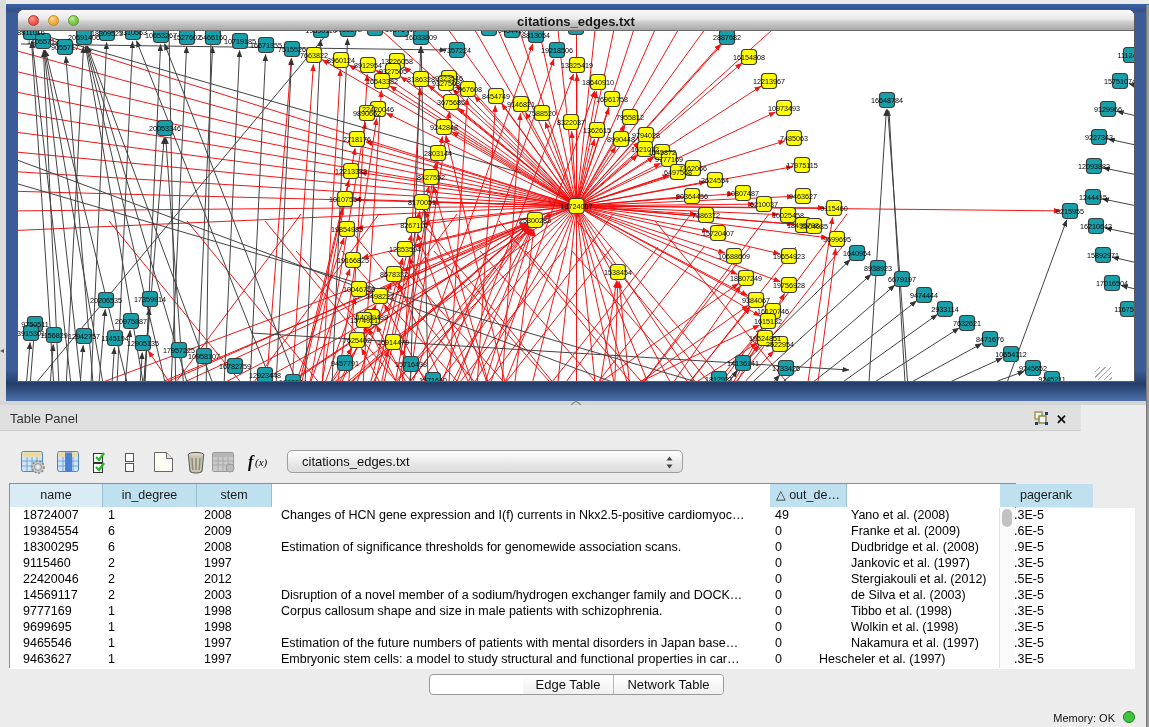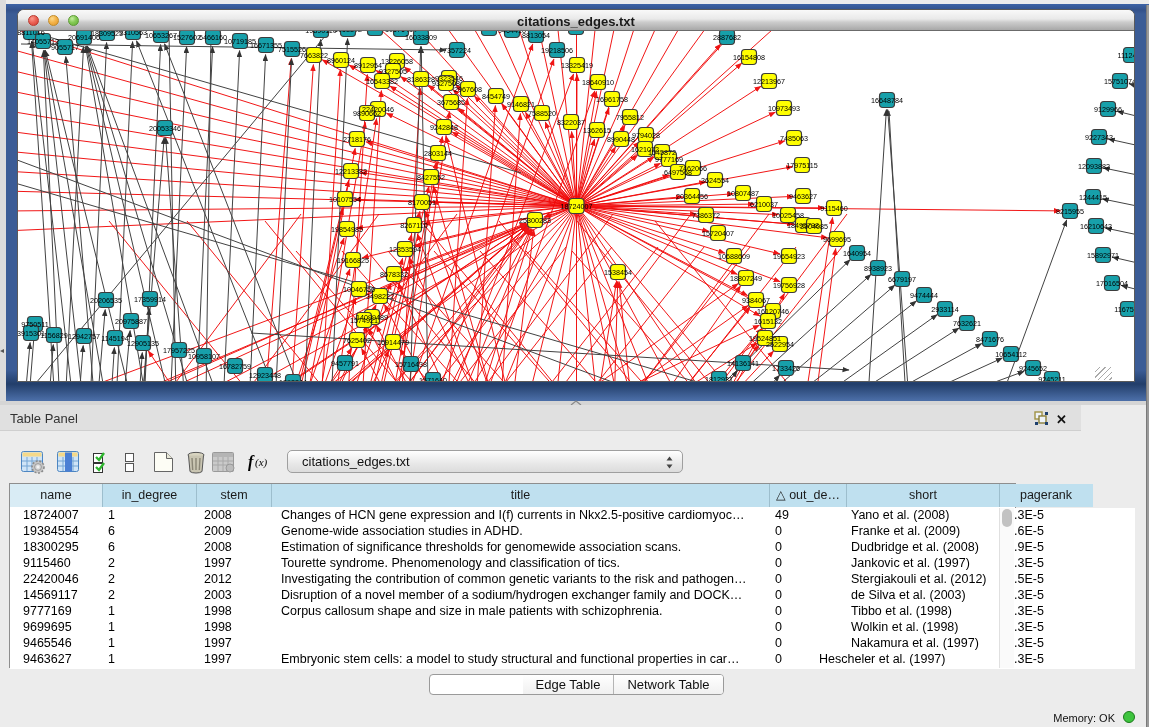--- a/index.html
+++ b/index.html
@@ -705,67 +705,62 @@
         <div class="t">citations_edges.txt</div>
       <svg style="position:absolute;right:8px;top:4px" width="9" height="15" viewBox="0 0 9 15">
         <path d="M1.5 5.5 L4.5 1.5 L7.5 5.5 Z" fill="#444"></path>
           <path d="M1.5 9.5 L4.5 13.5 L7.5 9.5 Z" fill="#444"></path>
       </svg>
     </div>
     <div id="tbl">
       <div class="hcell" style="left:0;width:93px;background:#d9ecf5">name</div>
       <div class="hcell" style="left:93px;width:94px">in_degree</div>
       <div class="hcell" style="left:187px;width:75px">stem</div>
-      <div class="hcell" style="left:262px;width:498px">title</div>
       <div class="hcell" style="left:760px;width:77px">△ out_de…</div>
-      <div class="hcell" style="left:837px;width:153px">short</div>
       <div class="hcell" style="left:990px;width:93px;border-right:1px solid #bfe0ef">pagerank</div>
       <div style="position:absolute;left:0;top:23.5px;width:1110px;height:1px"></div>
       <div style="position:absolute;left:0;top:24px;width:1125px;height:161px;background:#fff"></div>
       <div class="row" style="top:23.5px">
           <span style="left:13px">18724007</span>
           <span style="left:98px">1</span>
           <span style="left:194px">2008</span>
           <span style="left:271px">Changes of HCN gene expression and I(f) currents in Nkx2.5-positive cardiomyoc…</span>
           <span style="left:765px">49</span>
           <span style="left:841px">Yano et al. (2008)</span>
           <span style="left:997px">5.3E-5</span>
         </div>
 <div class="row" style="top:39.5px">
           <span style="left:13px">19384554</span>
           <span style="left:98px">6</span>
           <span style="left:194px">2009</span>
-          <span style="left:271px">Genome-wide association studies in ADHD.</span>
           <span style="left:765px">0</span>
           <span style="left:841px">Franke et al. (2009)</span>
           <span style="left:997px">5.6E-5</span>
         </div>
 <div class="row" style="top:55.6px">
           <span style="left:13px">18300295</span>
           <span style="left:98px">6</span>
           <span style="left:194px">2008</span>
           <span style="left:271px">Estimation of significance thresholds for genomewide association scans.</span>
           <span style="left:765px">0</span>
           <span style="left:841px">Dudbridge et al. (2008)</span>
           <span style="left:997px">5.9E-5</span>
         </div>
 <div class="row" style="top:71.6px">
           <span style="left:13px">9115460</span>
           <span style="left:98px">2</span>
           <span style="left:194px">1997</span>
-          <span style="left:271px">Tourette syndrome. Phenomenology and classification of tics.</span>
           <span style="left:765px">0</span>
           <span style="left:841px">Jankovic et al. (1997)</span>
           <span style="left:997px">5.3E-5</span>
         </div>
 <div class="row" style="top:87.7px">
           <span style="left:13px">22420046</span>
           <span style="left:98px">2</span>
           <span style="left:194px">2012</span>
-          <span style="left:271px">Investigating the contribution of common genetic variants to the risk and pathogen…</span>
           <span style="left:765px">0</span>
           <span style="left:841px">Stergiakouli et al. (2012)</span>
           <span style="left:997px">5.5E-5</span>
         </div>
 <div class="row" style="top:103.8px">
           <span style="left:13px">14569117</span>
           <span style="left:98px">2</span>
           <span style="left:194px">2003</span>
           <span style="left:271px">Disruption of a novel member of a sodium/hydrogen exchanger family and DOCK…</span>
           <span style="left:765px">0</span>
@@ -786,20 +781,21 @@
           <span style="left:98px">1</span>
           <span style="left:194px">1998</span>
           <span style="left:765px">0</span>
           <span style="left:841px">Wolkin et al. (1998)</span>
           <span style="left:997px">5.3E-5</span>
         </div>
 <div class="row" style="top:151.9px">
           <span style="left:13px">9465546</span>
           <span style="left:98px">1</span>
           <span style="left:194px">1997</span>
+          <span style="left:271px">Estimation of the future numbers of patients with mental disorders in Japan base…</span>
           <span style="left:765px">0</span>
           <span style="left:841px">Nakamura et al. (1997)</span>
           <span style="left:997px">5.3E-5</span>
         </div>
 <div class="row" style="top:168.0px">
           <span style="left:13px">9463627</span>
           <span style="left:98px">1</span>
           <span style="left:194px">1997</span>
           <span style="left:271px">Embryonic stem cells: a model to study structural and functional properties in car…</span>
           <span style="left:765px">0</span>

